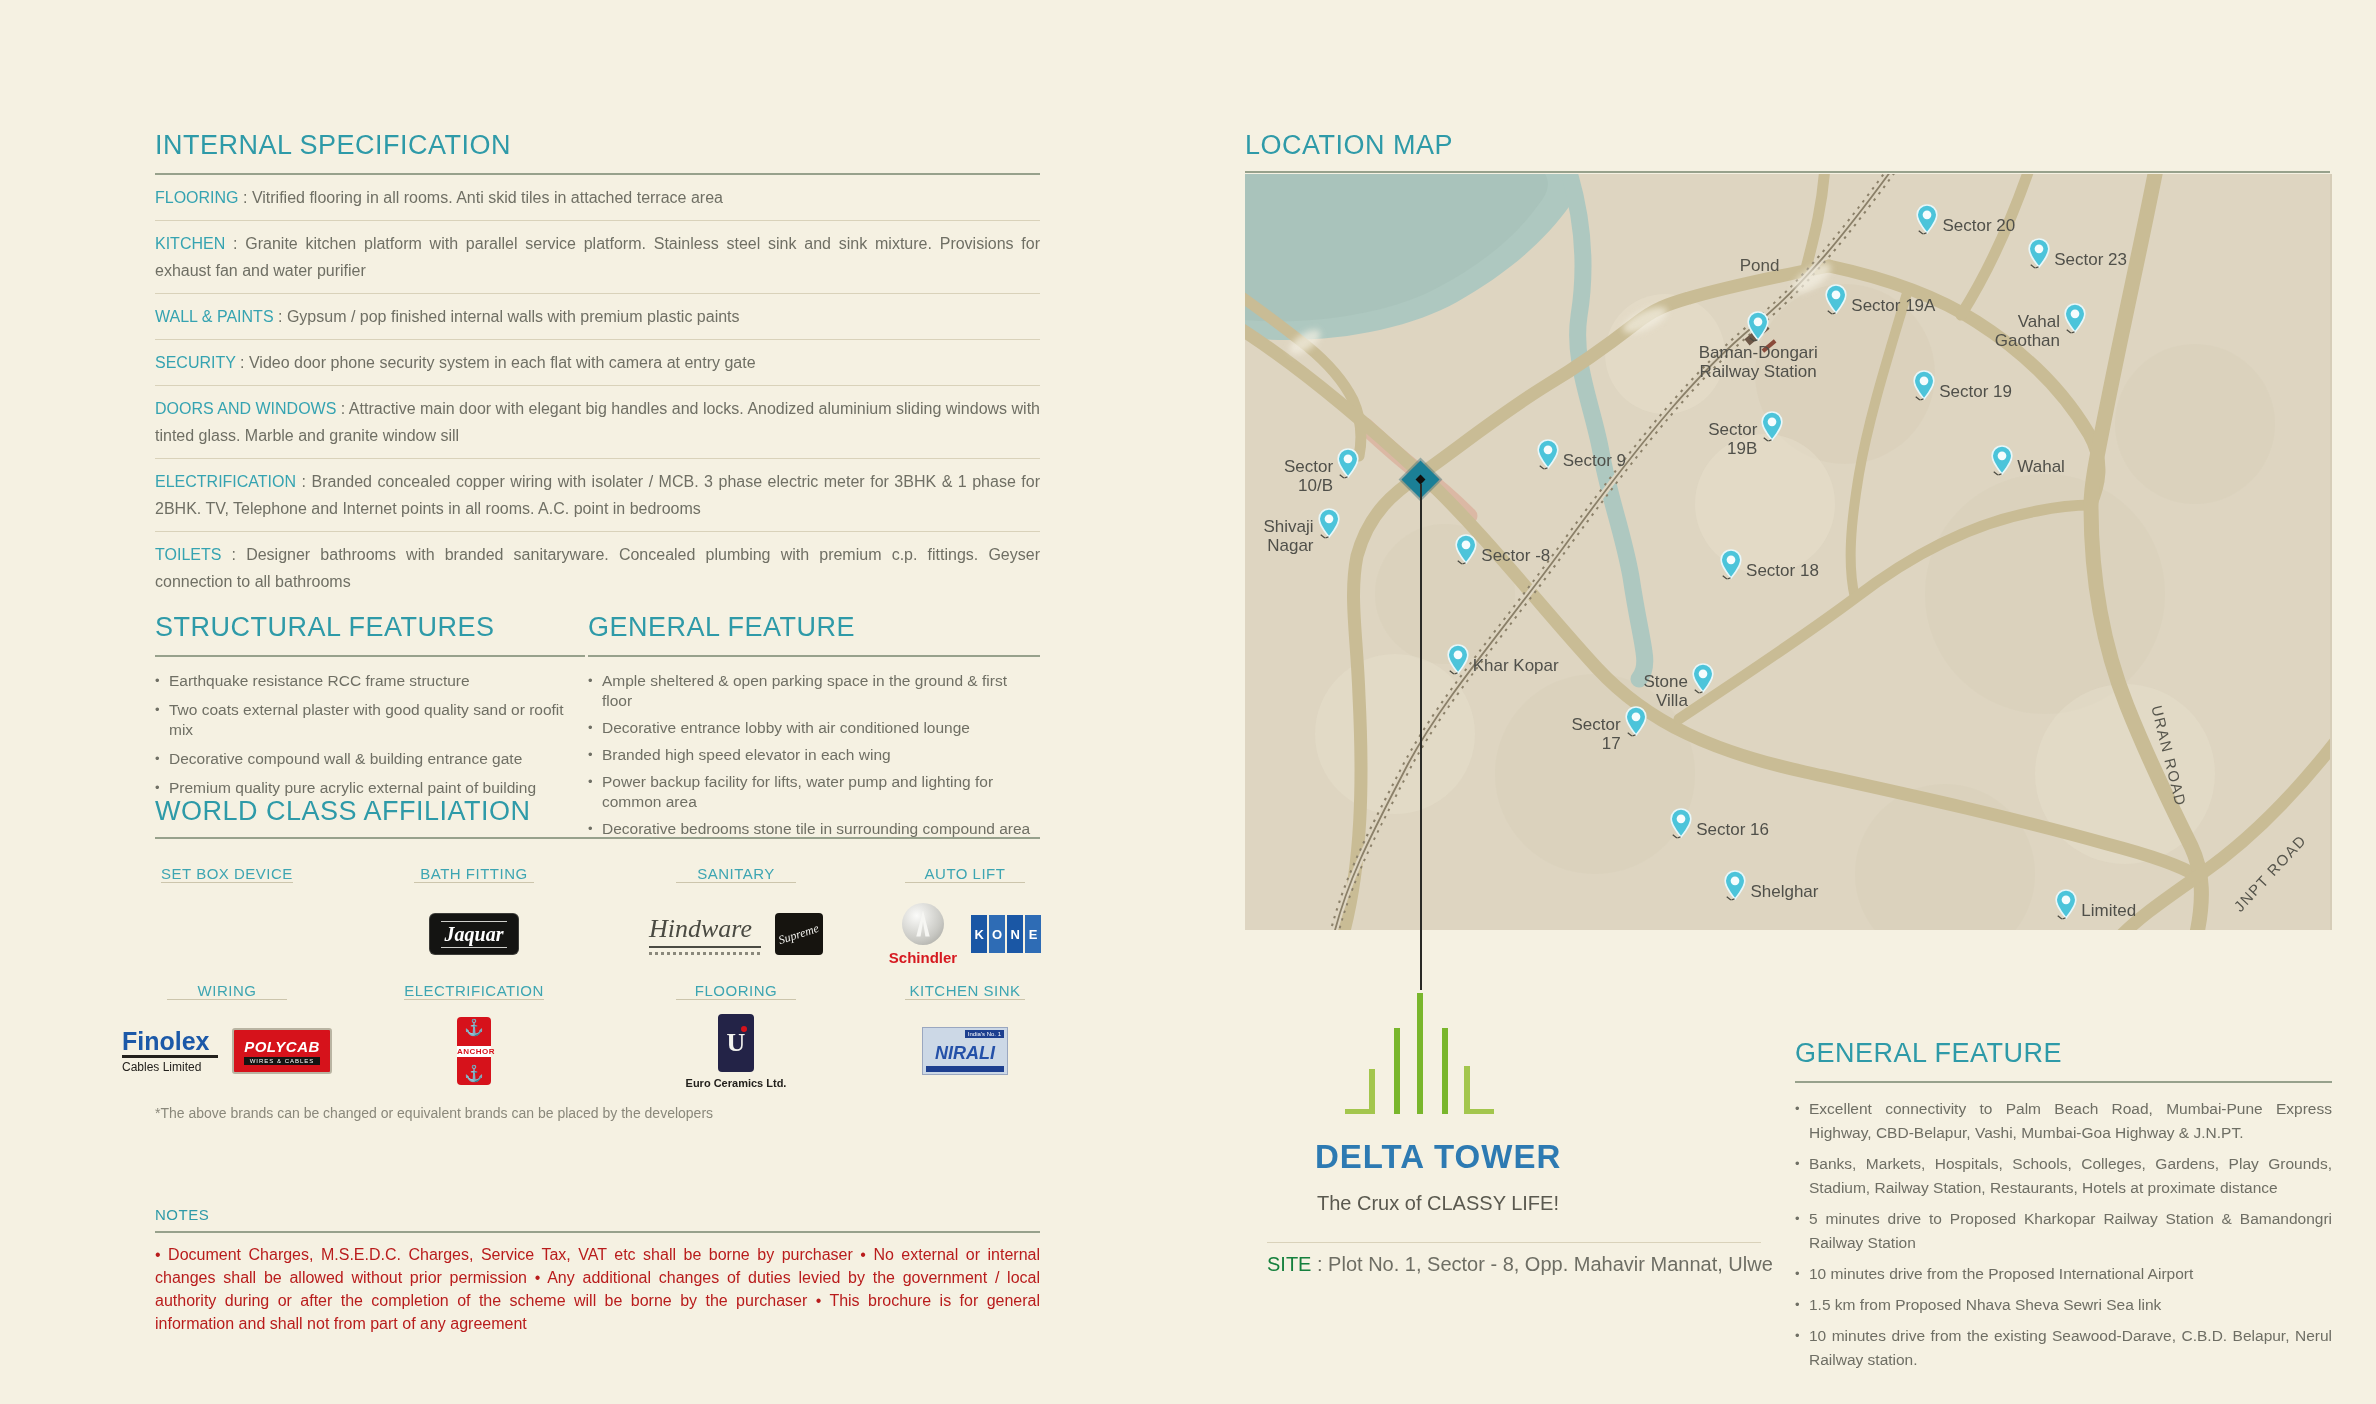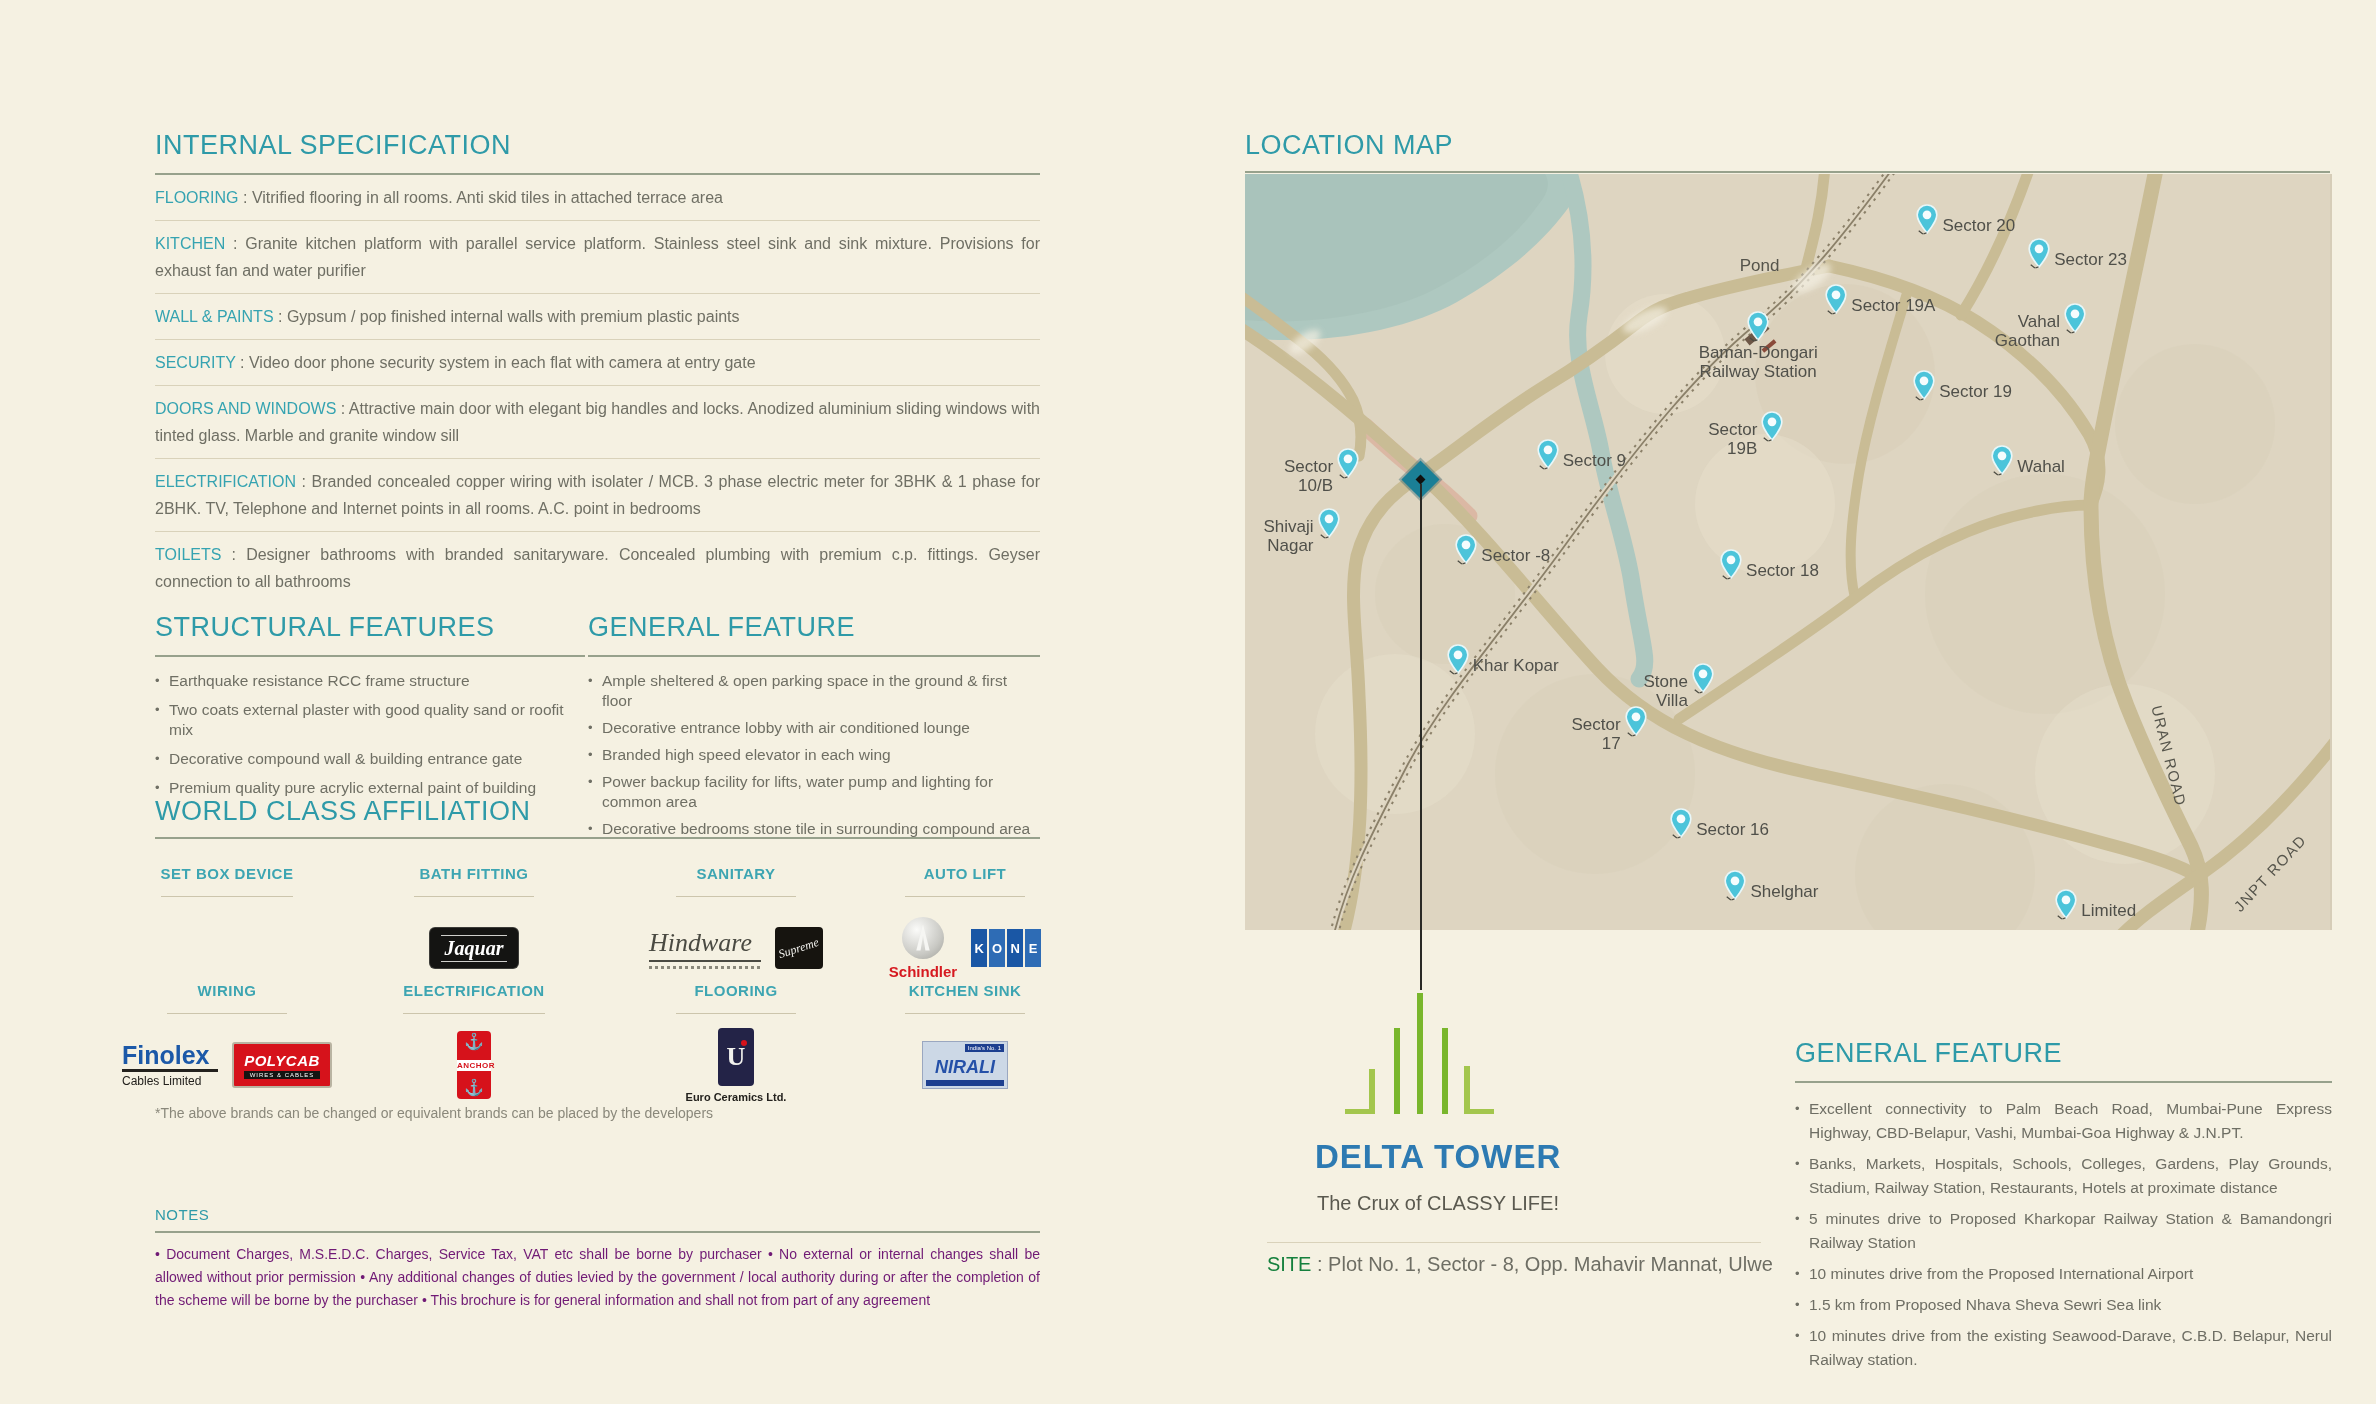--- a/index.html
+++ b/index.html
@@ -19,21 +19,21 @@
   #general-left{position:absolute;top:492px;left:433px;width:452px;}
   .half-underline{height:2px;background:#97a18c;margin-top:12px;}
   .bullets{margin-top:14px;}
   .bullet{margin:0 0 9px 0;font-size:15.5px;line-height:20px;color:#6f6f64;padding-left:14px;position:relative;}
   .bullet::before{content:"•";position:absolute;left:0;top:0;color:#6f6f64;font-size:13px;}
   #general-left .bullet{margin-bottom:7px;}
   
   #aff-title{position:absolute;top:676px;left:0;width:885px;}
   #aff-underline{position:absolute;top:717px;left:0;width:885px;height:2px;background:#97a18c;}
   .aff-cell{position:absolute;width:210px;text-align:center;}
-  .aff-cat{display:inline-block;font-size:15px;color:#3da5b2;letter-spacing:.5px;padding-bottom:14px;border-bottom:1px solid #ccc5ac;min-width:120px;font-weight:bold;}
+  .aff-cat{display:inline-block;font-size:15px;color:#3da5b2;letter-spacing:.5px;padding-bottom:0;border-bottom:1px solid #ccc5ac;min-width:120px;}
   .aff-logos{margin-top:12px;display:flex;justify-content:center;align-items:center;gap:14px;height:78px;}
   .r1{top:745px;} .r2{top:862px;}
   .c1{left:-33px;} .c2{left:214px;} .c3{left:476px;} .c4{left:705px;}
   
   .logo-videocon{display:flex;flex-direction:column;align-items:center;}
   .vico-v{width:36px;height:34px;position:relative;}
   .vico-v span{position:absolute;width:9px;height:30px;border-radius:6px;background:linear-gradient(#9ad03c,#5da829);}
   .vico-v .vl{left:6px;top:2px;transform:rotate(-22deg);}
   .vico-v .vr{right:6px;top:0;height:20px;transform:rotate(22deg);}
   .vico-txt{font-size:13px;font-weight:bold;color:#1b1b18;letter-spacing:2px;margin-top:4px;}
@@ -70,21 +70,21 @@
   .euro-sub{font-size:11px;font-weight:bold;color:#23211d;margin-top:5px;}
   .logo-nirali{width:84px;height:46px;background:#ccd8e6;border:1px solid #9aa7c0;position:relative;display:flex;align-items:center;justify-content:center;}
   .nir-tag{position:absolute;right:3px;top:2px;background:#1d3f8f;color:#fff;font-size:6px;padding:1px 3px;}
   .nir-txt{font-style:italic;font-weight:bold;font-size:18px;color:#2450a8;margin-top:4px;}
   .nir-strip{position:absolute;left:3px;bottom:2px;right:3px;height:6px;background:#1d3f8f;}
   #disclaimer{position:absolute;top:985px;left:0;width:885px;font-size:14px;color:#8a887b;}
   
   #notes{position:absolute;top:1086px;left:0;width:885px;}
   #notes .notes-title{font-size:15px;color:#2e9aa8;letter-spacing:.5px;}
   #notes .notes-underline{height:2px;background:#97a18c;margin-top:8px;}
-  #notes .notes-text{margin-top:10px;font-size:14px;line-height:23px;color:#701a75;text-align:justify;}
+  #notes .notes-text{margin-top:10px;font-size:16px;line-height:23px;color:#b91c1c;text-align:justify;}
   
   #map-title{position:absolute;top:10px;left:0;width:1085px;}
   #map-underline{position:absolute;top:51px;left:0;width:1085px;height:2px;background:#97a18c;}
   #map-wrap{position:absolute;top:54px;left:0;width:1085px;height:756px;overflow:hidden;background:#ded5c1;border-right:2px solid #d6cdb8;}
   #map-wrap svg.basemap{position:absolute;inset:0;}
   #markers,#road-labels,#area-labels{position:absolute;inset:0;}
   .marker{position:absolute;width:0;height:0;}
   .marker .pin{position:absolute;left:-12px;top:-15px;width:24px;height:31px;}
   .mlabel{position:absolute;font-size:17px;color:#50504a;white-space:pre-line;line-height:19px;}
   .side-right .mlabel{left:15px;top:-3px;white-space:pre;}

